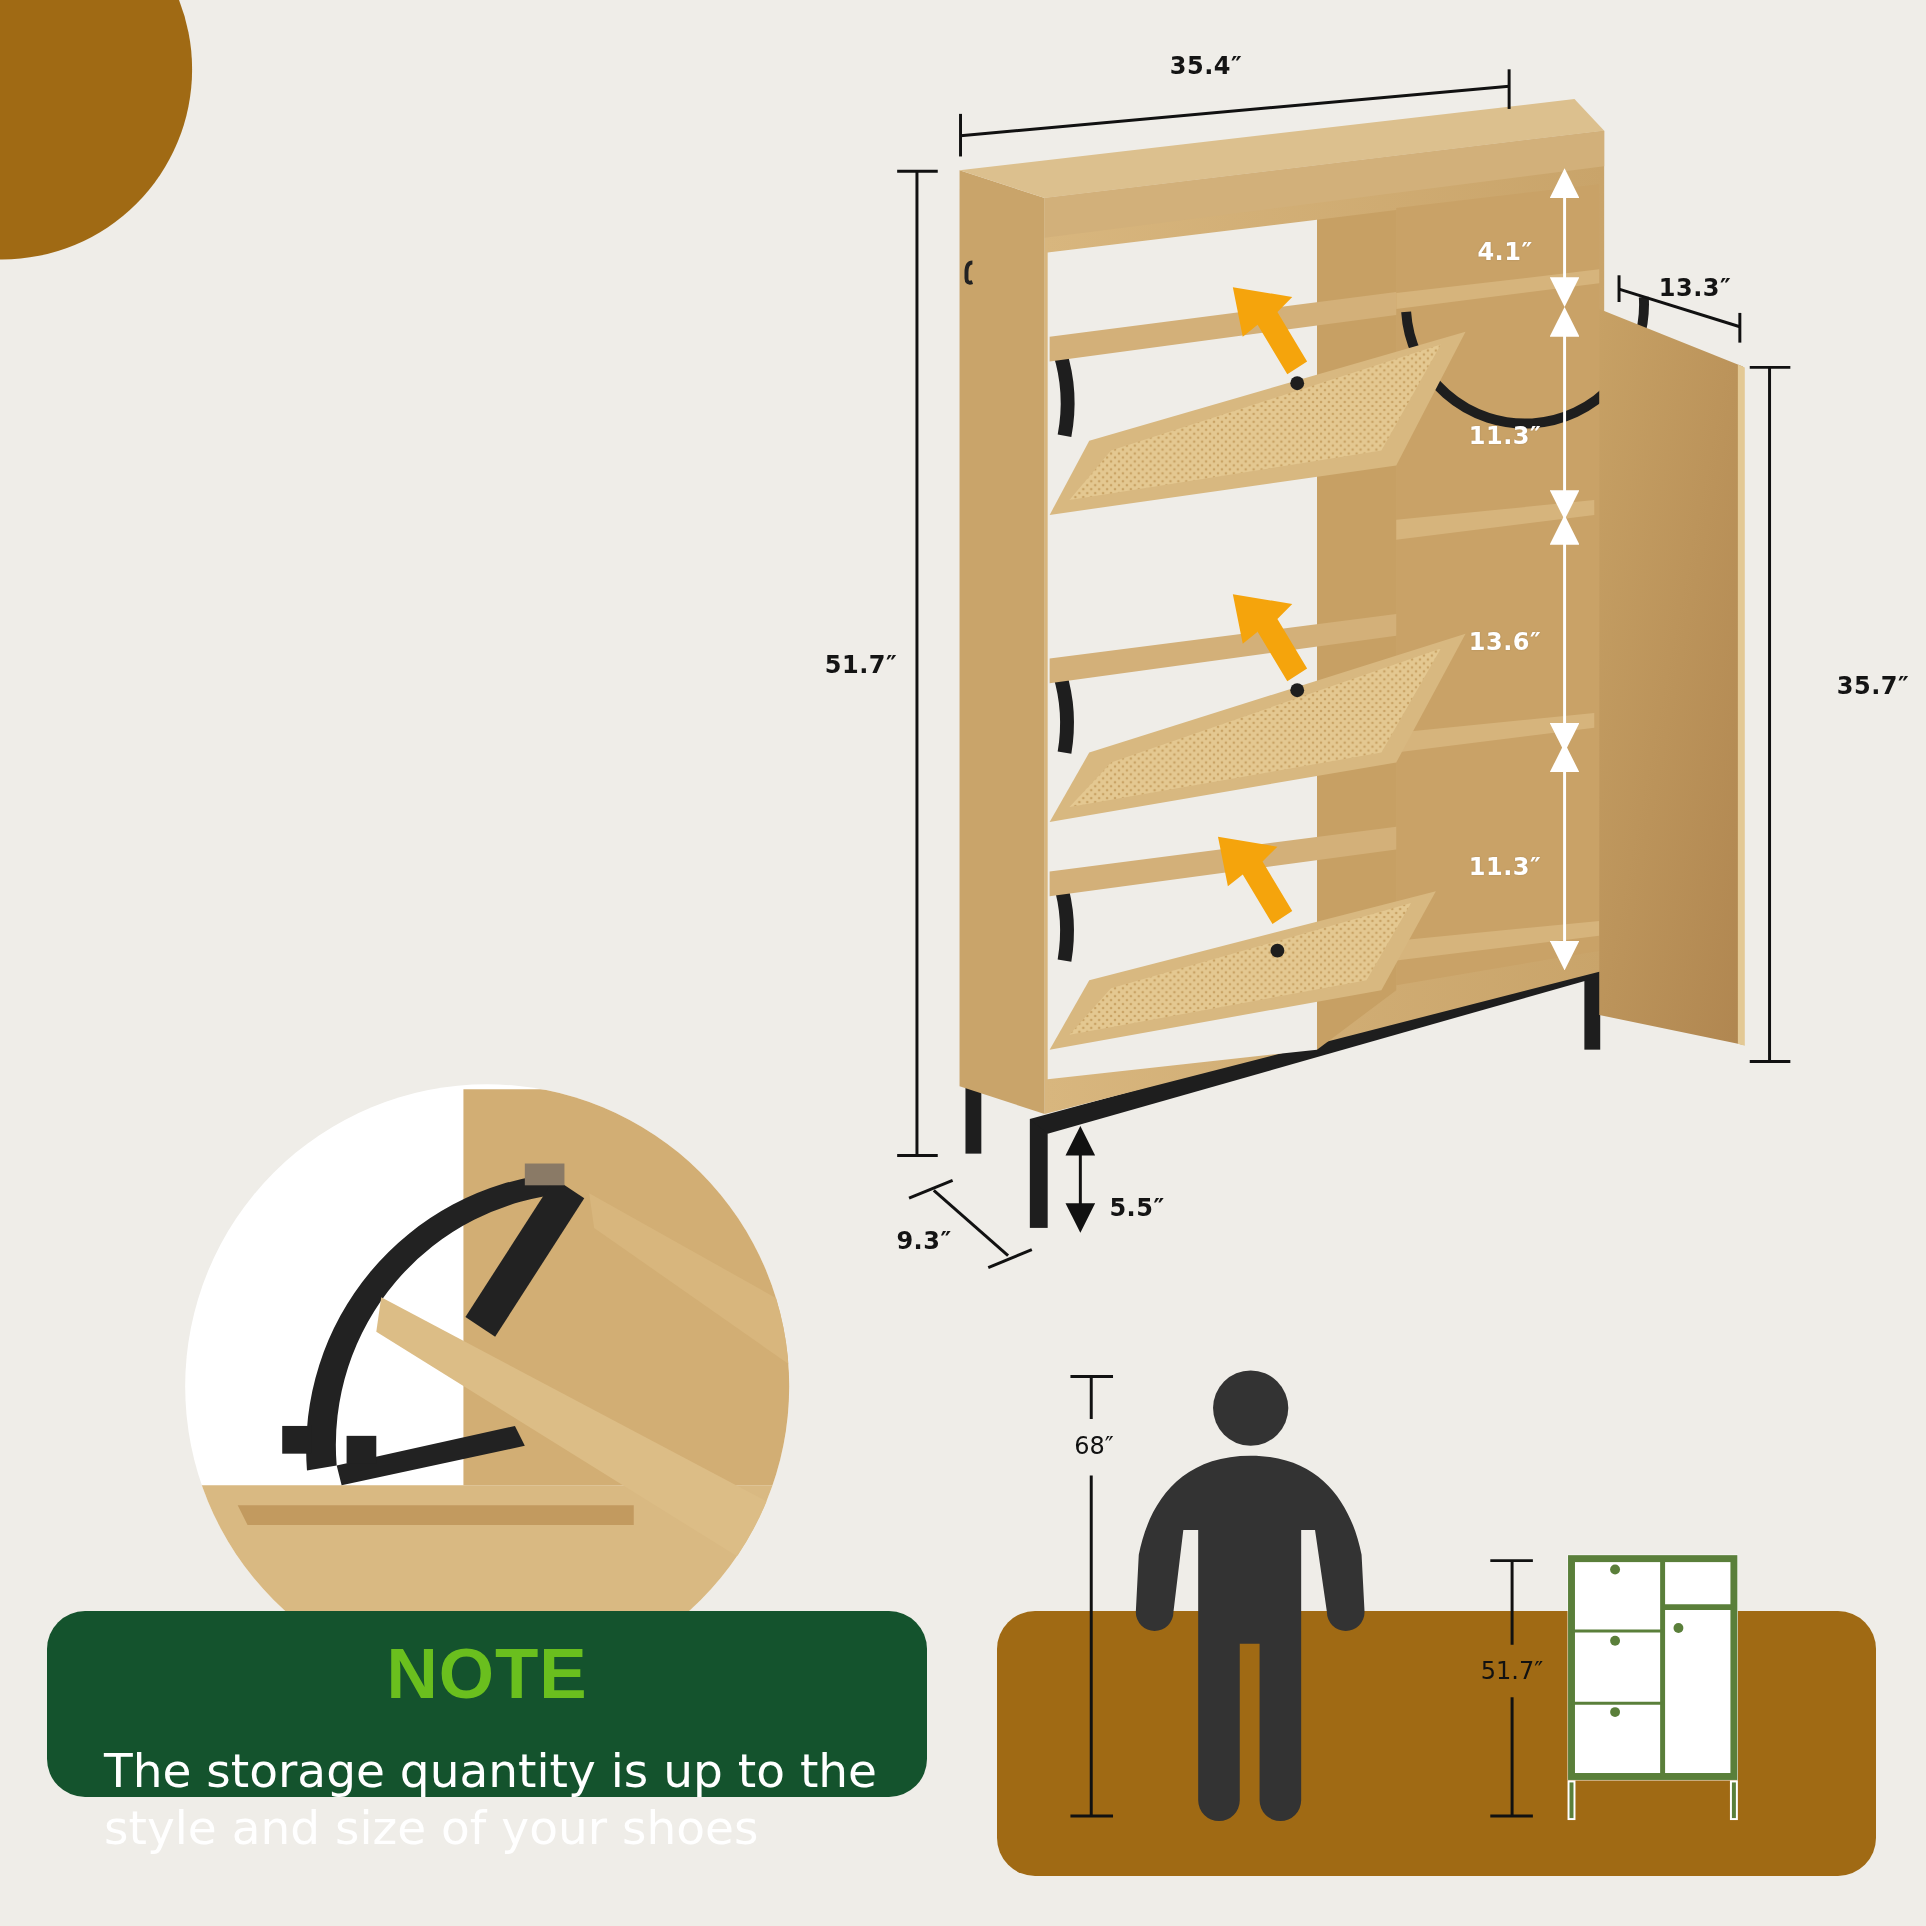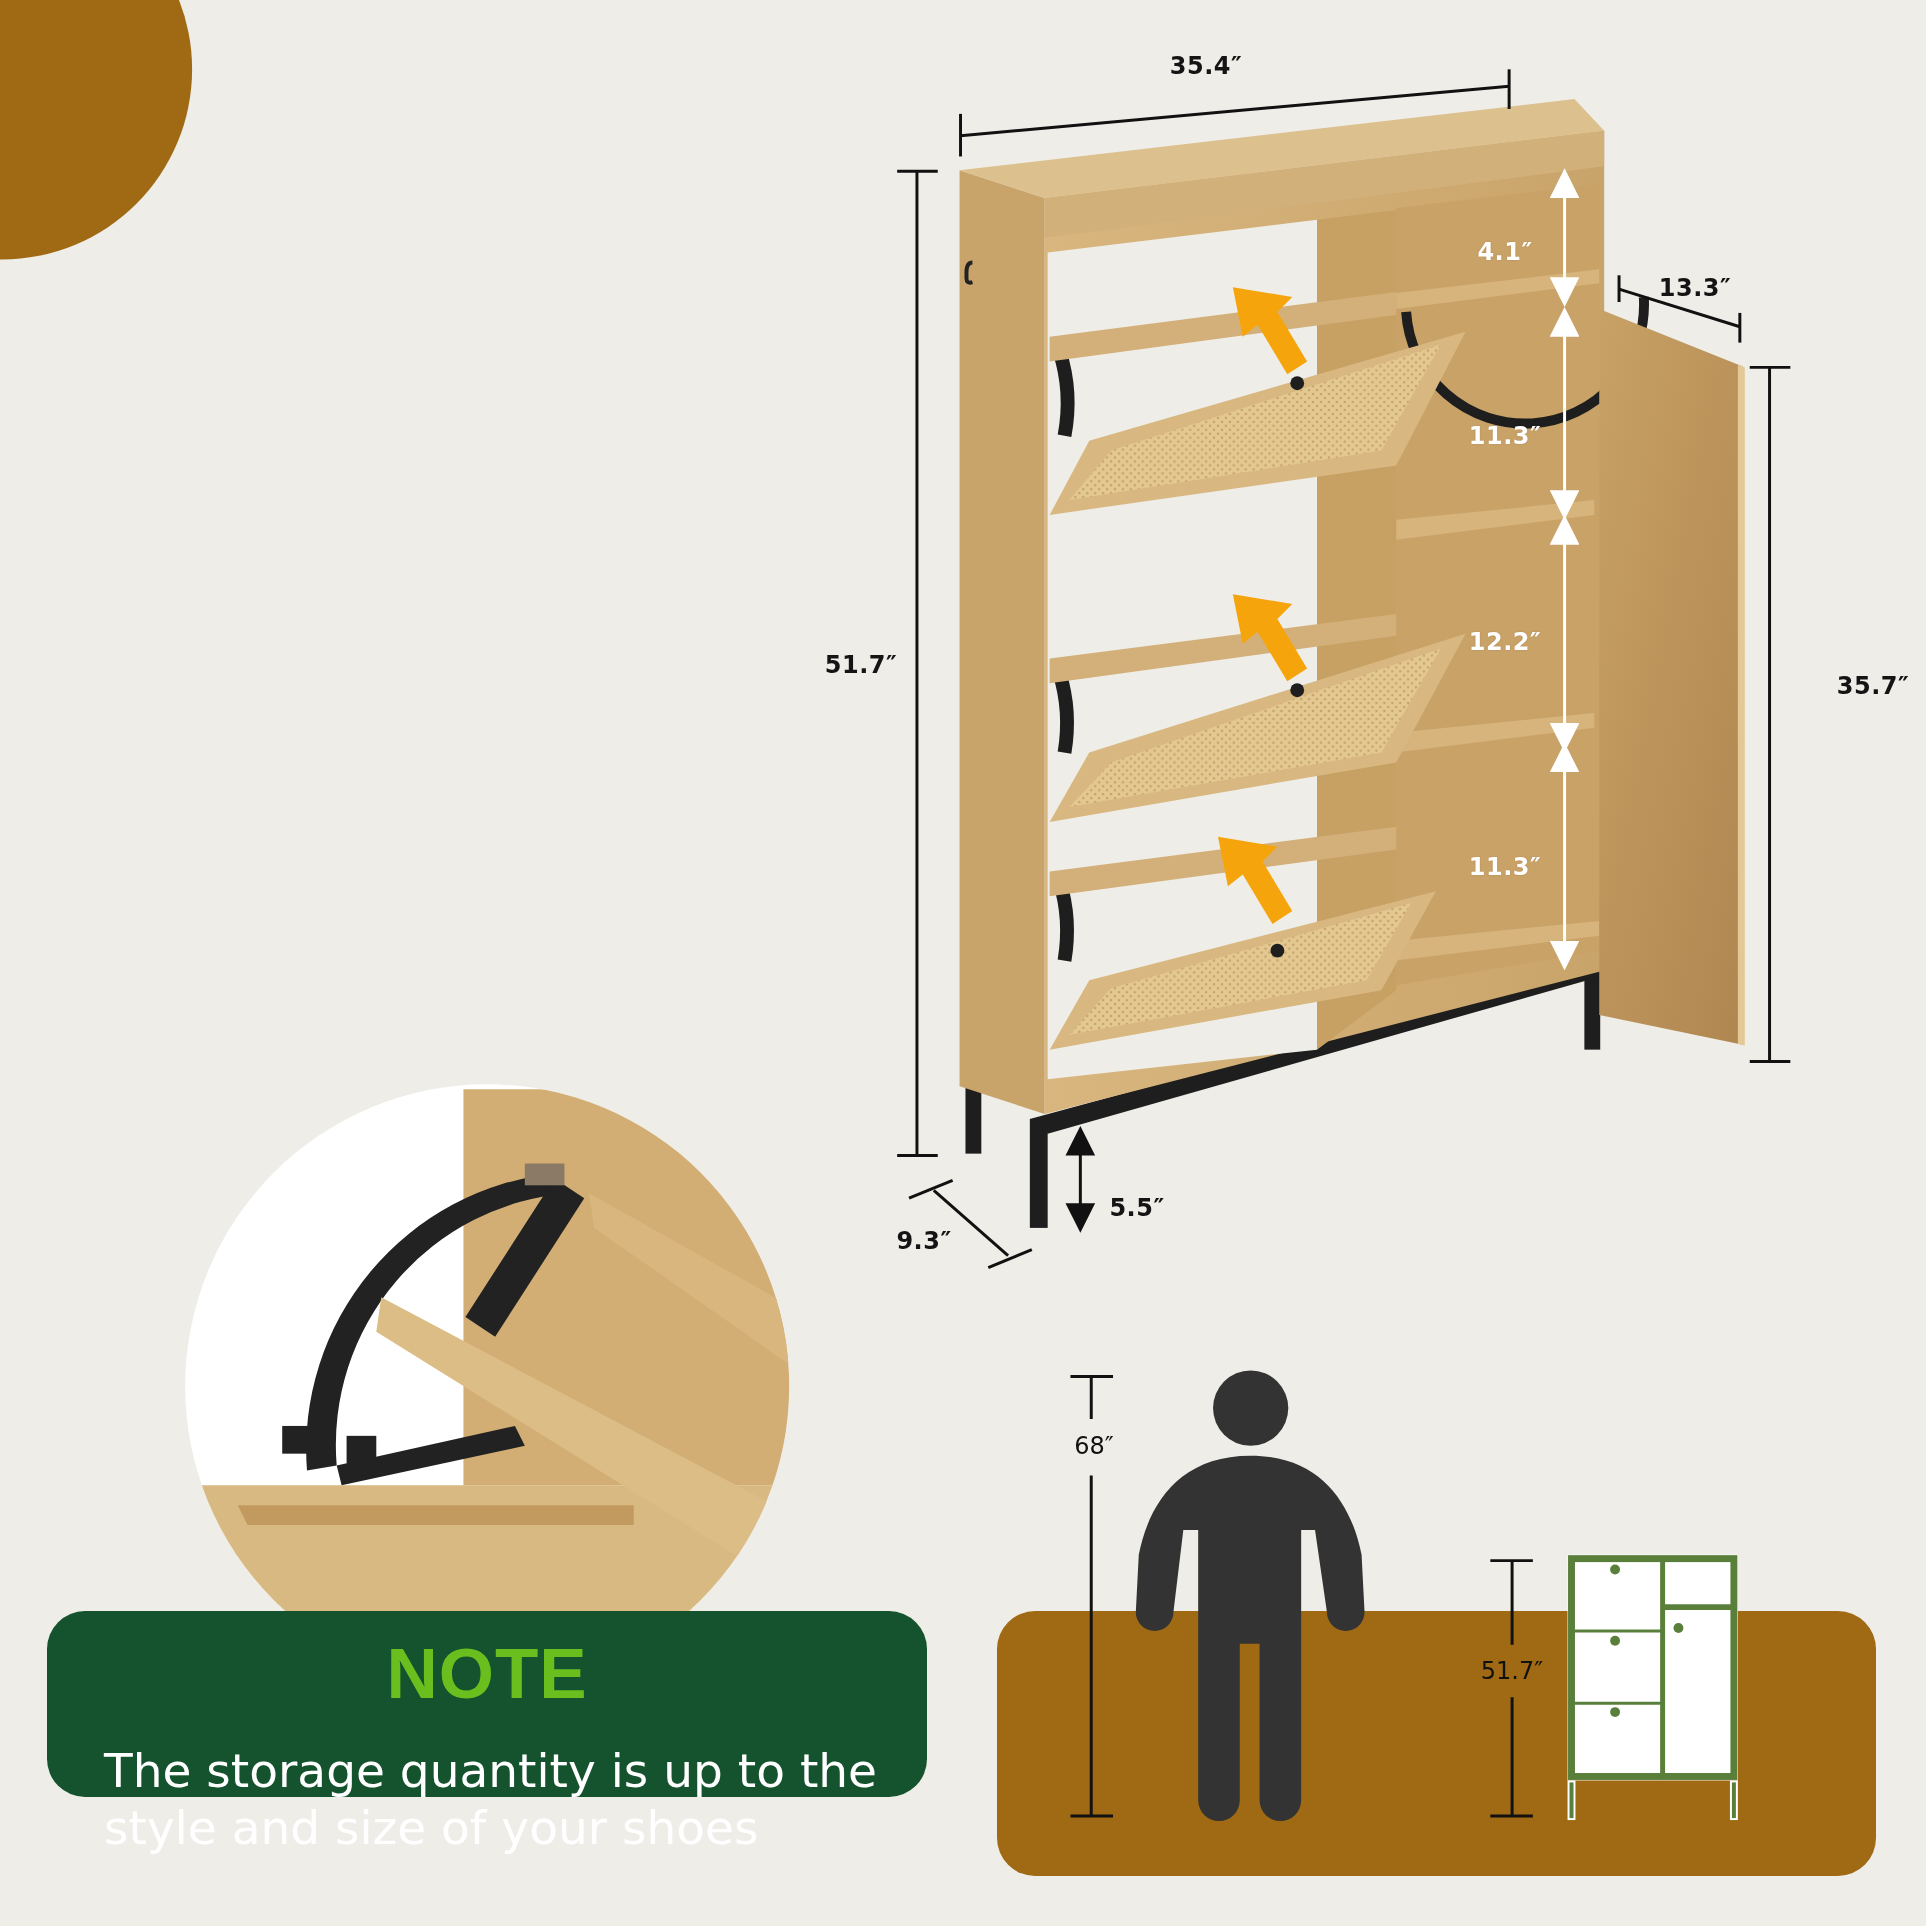--- a/index.html
+++ b/index.html
@@ -143,21 +143,21 @@
     <line x1="998" y1="1280" x2="1042" y2="1262"></line>
   </g>
 </svg>
 
 <div class="dim-label" style="left:1206px; top:66px;">35.4″</div>
 <div class="dim-label" style="left:861px; top:665px;">51.7″</div>
 <div class="dim-label" style="left:1695px; top:288px;">13.3″</div>
 <div class="dim-label" style="left:1828px; top:686px;margin-left:45px;">35.7″</div>
 <div class="dim-label white" style="left:1505px; top:252px;">4.1″</div>
 <div class="dim-label white" style="left:1505px; top:436px;">11.3″</div>
-<div class="dim-label white" style="left:1505px; top:642px;">12.2″</div>
+<div class="dim-label white" style="left:1505px; top:642px;">13.6″</div>
 <div class="dim-label white" style="left:1505px; top:867px;">11.3″</div>
 <div class="dim-label" style="left:1137px; top:1208px;">5.5″</div>
 <div class="dim-label" style="left:924px; top:1241px;">9.3″</div>
 
 <svg class="layer" viewBox="0 0 1946 1946" width="1927" height="1927">
   <defs>
     <clipPath id="detailclip">
         <circle cx="492" cy="1400" r="305"></circle>
       </clipPath>
   </defs>

